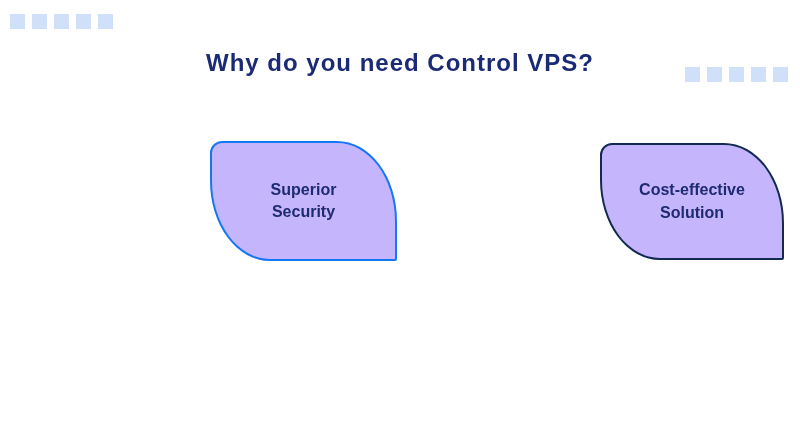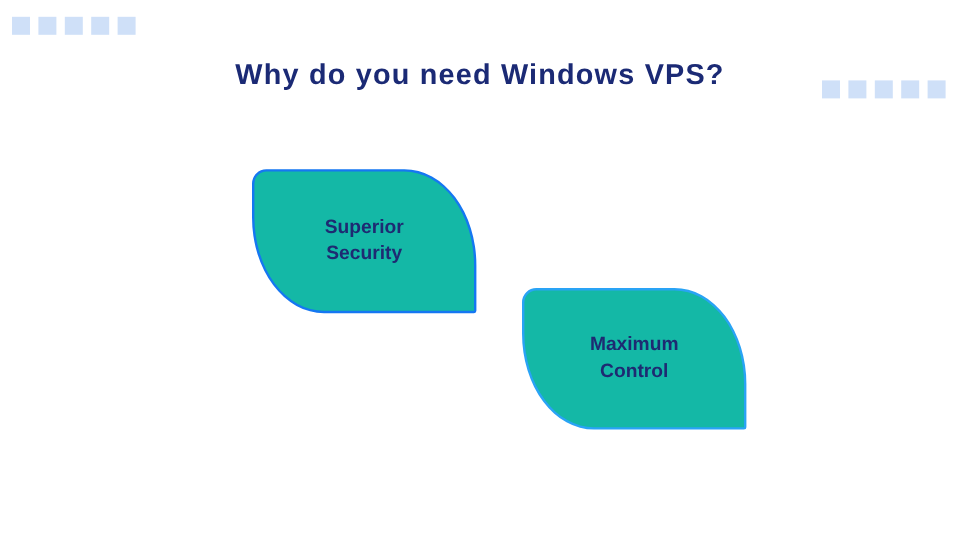--- a/index.html
+++ b/index.html
@@ -33,21 +33,21 @@
     width: 800px;
     text-align: center;
     font-size: 24px;
     font-weight: 700;
     letter-spacing: 1px;
   }
 
   
   .card {
     position: absolute;
-    background: #14b8a6;
+    background: #c4b5fd;
     border-style: solid;
     border-width: 2px;
     border-radius: 12px 60px 2px 60px / 12px 80px 2px 80px;
     display: flex;
     align-items: center;
     justify-content: center;
   }
   .card-label {
     font-size: 16px;
     font-weight: 700;
@@ -74,27 +74,27 @@
   </div>
 
   <div class="squares right">
     <div class="sq" style="background-color: rgb(207, 224, 248);"></div>
     <div class="sq" style="background-color: rgb(207, 224, 248);"></div>
     <div class="sq" style="background-color: rgb(207, 224, 248);"></div>
     <div class="sq" style="background-color: rgb(207, 224, 248);"></div>
     <div class="sq" style="background-color: rgb(207, 224, 248);"></div>
   </div>
 
-  <h1 class="title" style="color: rgb(27, 42, 117);">Why do you need Windows VPS?</h1>
+  <h1 class="title" style="color: rgb(27, 42, 117);">Why do you need Control VPS?</h1>
 
 
   <div class="card superior" style="border-color: rgb(21, 119, 242);">
     <div class="card-label" style="color: rgb(30, 42, 114);">Superior
 Security</div>
   </div>
 
-  <div class="card maximum" style="border-color: rgb(41, 163, 245);">
-    <div class="card-label" style="color: rgb(30, 42, 114);">Maximum
-Control</div>
+
+  <div class="card cost" style="border-color: rgb(21, 42, 82);">
+    <div class="card-label" style="color: rgb(30, 42, 114);">Cost-effective
+Solution</div>
   </div>
-
 
 </div>
 
 </body></html>

